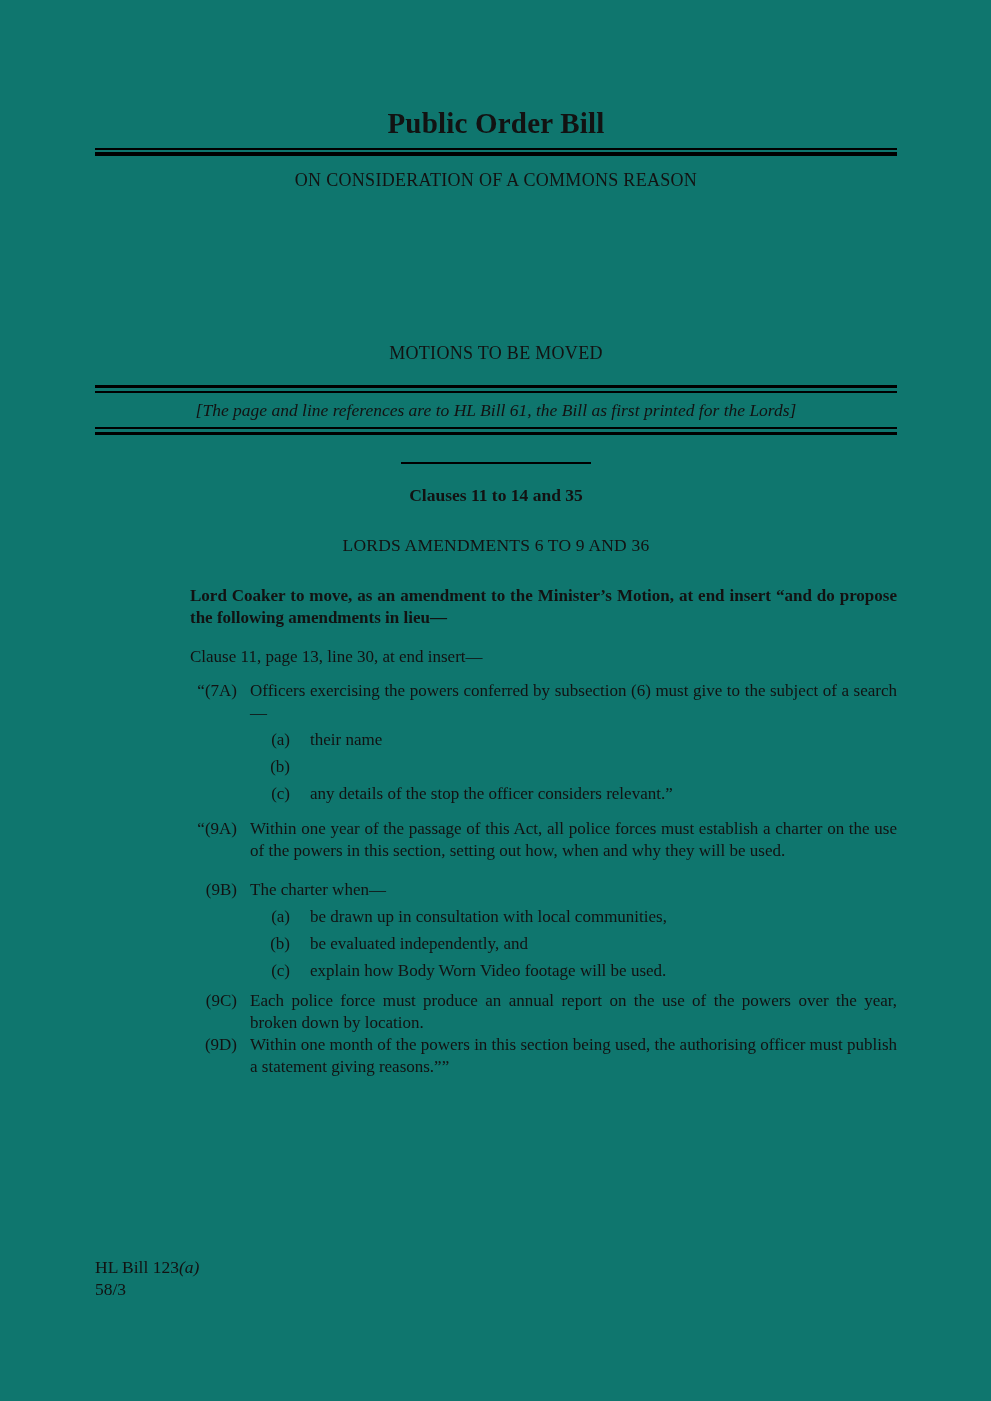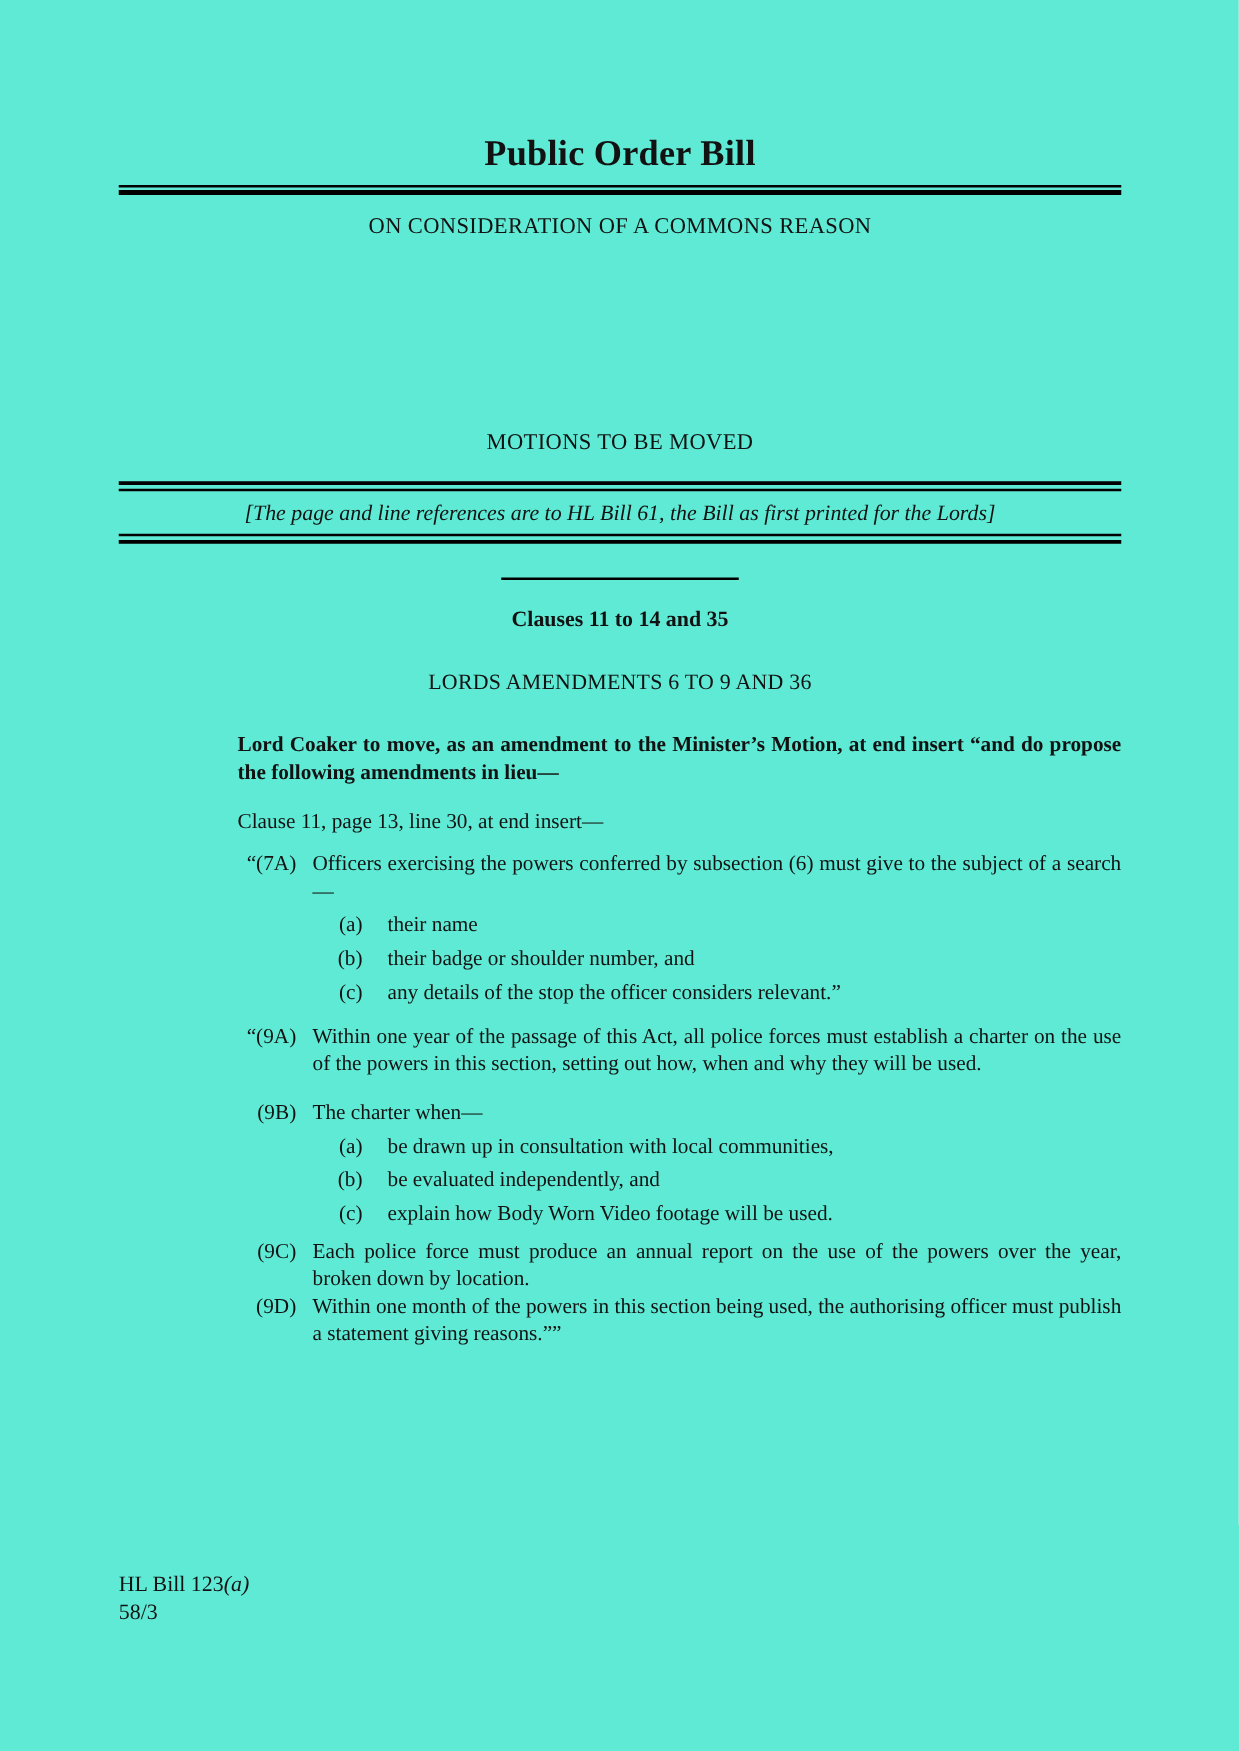--- a/index.html
+++ b/index.html
@@ -5,21 +5,21 @@
   html, body {
     margin: 0;
     padding: 0;
     background: #e8e8e8;
   }
   .page {
     position: relative;
     width: 991px;
     height: 1401px;
     margin: 0 auto;
-    background: #5eead4;
+    background: #0f766e;
     color: #121212;
     font-family: "Liberation Serif", "DejaVu Serif", serif;
     font-size: 17px;
     box-sizing: border-box;
     overflow: hidden;
   }
   .content {
     padding: 105px 94px 0 95px; 
   }
   
@@ -192,21 +192,20 @@
     <div class="subsection mt12">
       <span class="sub-label">“(7A)</span>
       <span class="sub-text">Officers exercising the powers conferred by subsection (6) must give to the subject of a search—</span>
     </div>
     <div class="item">
       <span class="item-label">(a)</span>
       <span class="item-text">their name</span>
     </div>
     <div class="item">
       <span class="item-label">(b)</span>
-      <span class="item-text">their badge or shoulder number, and</span>
     </div>
     <div class="item">
       <span class="item-label">(c)</span>
       <span class="item-text">any details of the stop the officer considers relevant.”</span>
     </div>
 
 
     <div class="subsection mt13">
       <span class="sub-label">“(9A)</span>
       <span class="sub-text">Within one year of the passage of this Act, all police forces must establish a charter on the use of the powers in this section, setting out how, when and why they will be used.</span>

